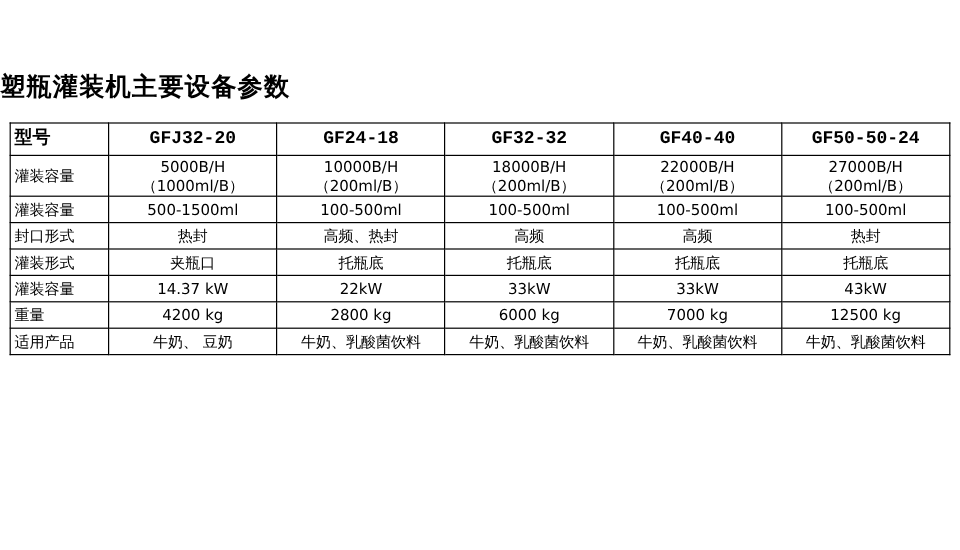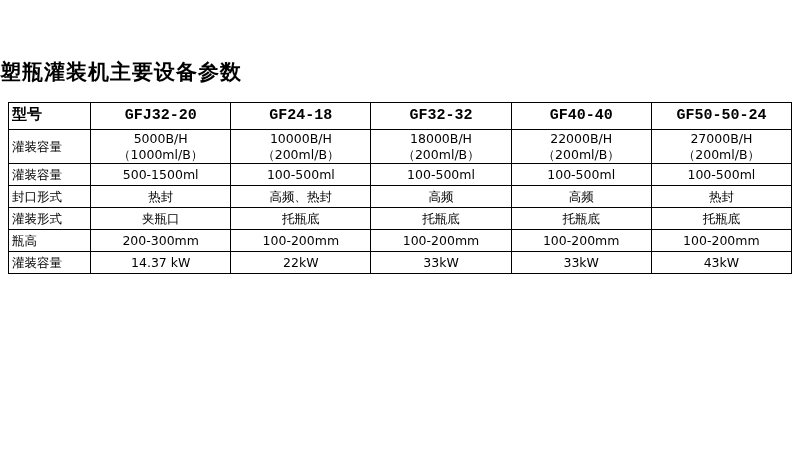--- a/index.html
+++ b/index.html
@@ -135,31 +135,39 @@
         </tr>
         <tr>
           <td class="rowlabel">灌装形式</td>
           <td>夹瓶口</td>
           <td>托瓶底</td>
           <td>托瓶底</td>
           <td>托瓶底</td>
           <td>托瓶底</td>
         </tr>
         <tr>
-          <td class="rowlabel">瓶高</td>
-          <td>200-300mm</td>
-          <td>100-200mm</td>
-          <td>100-200mm</td>
-          <td>100-200mm</td>
-          <td>100-200mm</td>
-        </tr>
-        <tr>
           <td class="rowlabel">灌装容量</td>
           <td>14.37 kW</td>
           <td>22kW</td>
           <td>33kW</td>
           <td>33kW</td>
           <td>43kW</td>
         </tr>
+        <tr>
+          <td class="rowlabel">重量</td>
+          <td>4200 kg</td>
+          <td>2800 kg</td>
+          <td>6000 kg</td>
+          <td>7000 kg</td>
+          <td>12500 kg</td>
+        </tr>
+        <tr>
+          <td class="rowlabel">适用产品</td>
+          <td>牛奶、 豆奶</td>
+          <td>牛奶、乳酸菌饮料</td>
+          <td>牛奶、乳酸菌饮料</td>
+          <td>牛奶、乳酸菌饮料</td>
+          <td>牛奶、乳酸菌饮料</td>
+        </tr>
       </tbody>
   </table>
 
 </div>
 
 </body></html>

